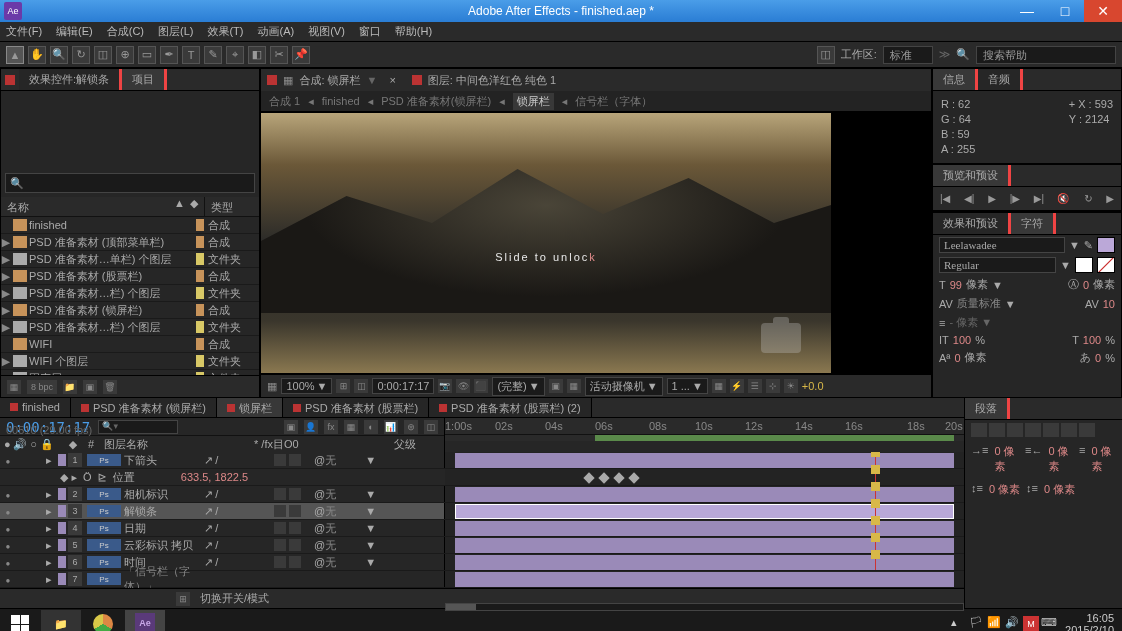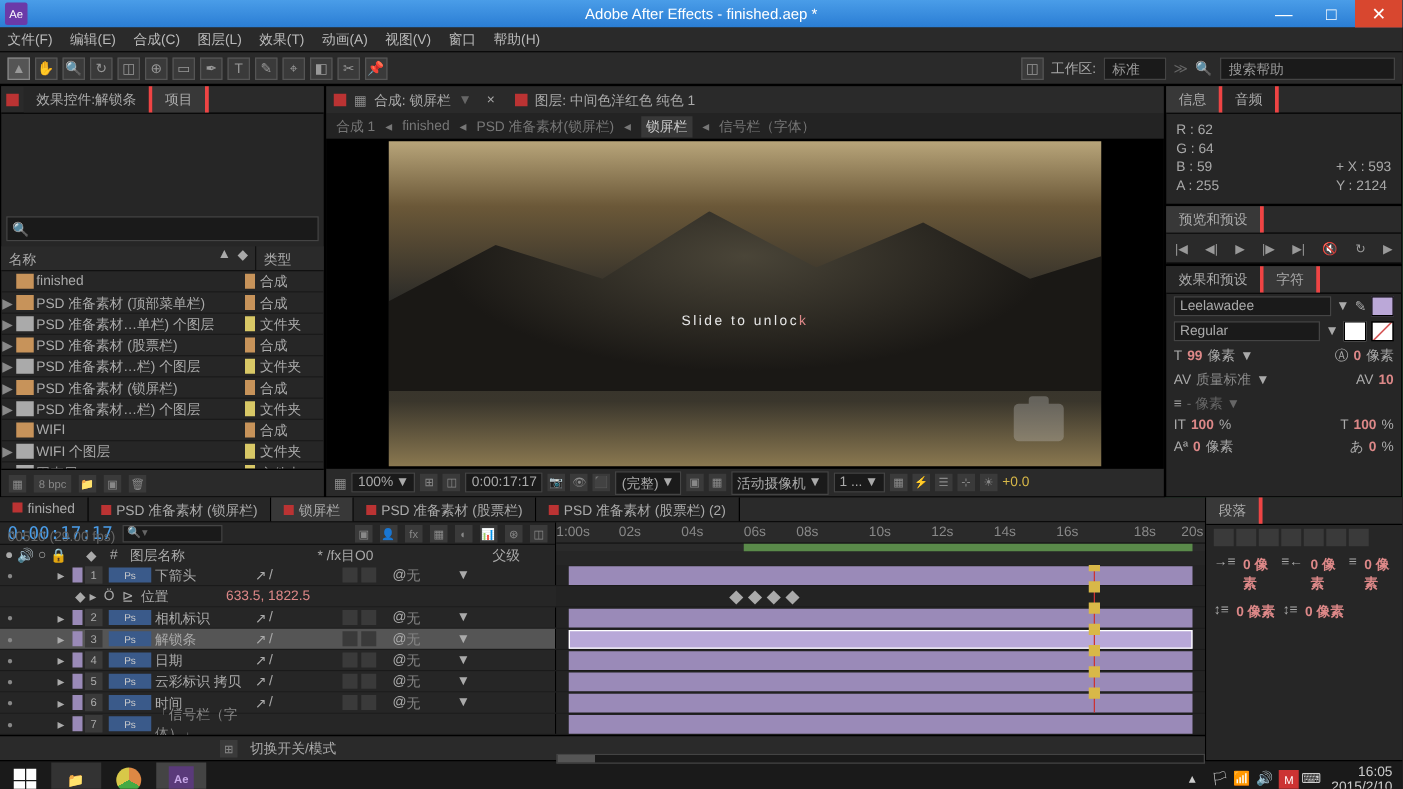--- a/index.html
+++ b/index.html
@@ -42,39 +42,39 @@
 .label-bar { width:8px; height:12px; margin-left:4px;}
 .lbl-yellow{ background:#d8c866;}
 .lbl-orange{ background:#c7935a;}
 .proj-footer { height:22px; background:#2a2a2a; border-top:1px solid #000; display:flex; align-items:center; gap:6px; padding:0 6px; margin-top:auto;}
 .small-ic{ width:14px;height:14px;background:#3a3a3a;display:flex;align-items:center;justify-content:center;font-size:9px;color:#888;}
 
 .center-col { flex:1; display:flex; flex-direction:column; background:#1a1a1a;}
 .comp-header { height:22px; background:#2a2a2a; display:flex; align-items:center; gap:6px; padding:0 6px; font-size:10px;}
 .red-sq { width:10px; height:10px; background:#b33;}
 .comp-header2 { height:20px; background:#232323; display:flex; align-items:center; gap:8px; padding:0 8px; font-size:10px; color:#777;}
-.viewer { flex:1; background:#000; display:flex; align-items:center; justify-content:center; position:relative;}
+.viewer { flex:1; background:#000; display:flex; align-items:center; justify-content:flex-start; position:relative;}
 .viewer-img { width:570px; height:260px; background:linear-gradient(180deg,#b8a57a 0%,#6b5838 20%,#2a2a28 50%,#3a362c 80%,#8a7850 100%); position:relative; overflow:hidden;}
 .mountain { position:absolute; top:20px; left:0; right:0; height:180px; background:radial-gradient(ellipse at 50% 40%,#4a4538 0%,#1a1815 60%); clip-path:polygon(0 60%,15% 35%,30% 50%,45% 20%,60% 45%,75% 25%,90% 50%,100% 40%,100% 100%,0 100%);}
 .viewer-text { position:absolute; top:100px; left:0; right:0; text-align:center; color:#e8e8e8; font-size:52px; font-weight:300; letter-spacing:2px;}
 .viewer-text .k{ color:#d88;}
 .cam-icon { position:absolute; bottom:20px; right:30px; width:40px; height:30px; background:#ccc; opacity:0.3; border-radius:4px;}
 .cam-icon::before{content:'';position:absolute;top:-6px;left:12px;width:16px;height:8px;background:#ccc;border-radius:3px 3px 0 0;}
 .viewer-footer { height:22px; background:#2a2a2a; display:flex; align-items:center; gap:4px; padding:0 6px; font-size:10px;}
 .vf-drop { background:#1a1a1a; border:1px solid #444; padding:1px 4px; color:#aaa; display:flex;align-items:center;gap:2px;}
 
 .right-col { width:190px; display:flex; flex-direction:column; background:#22c55e;}
 .info-panel { border-bottom:1px solid #000;}
-.info-body { padding:6px 8px; display:flex; justify-content:space-between; font-size:10px; line-height:15px;align-items:flex-end;}
+.info-body { padding:6px 8px; display:flex; justify-content:space-between; font-size:10px; line-height:15px;}
 .prev-controls { height:24px; background:#2a2a2a; display:flex; align-items:center; justify-content:space-around; border-bottom:1px solid #000;}
 .prev-btn { color:#999; font-size:10px;}
 .char-panel { border-bottom:1px solid #000;}
 .char-row { display:flex; align-items:center; gap:4px; padding:2px 6px; font-size:10px;}
-.char-drop { background:#1a1a1a; border:1px solid #444; padding:1px 4px; flex:1; color:#aaa;}
-.char-num { color:#d88;font-weight:bold;}
+.char-drop { background:#1a1a1a; border:1px solid #444; padding:1px 4px; flex:1; color:#aaa;font-family:Liberation Serif, serif;}
+.char-num { color:#d88;}
 .color-sw { width:18px; height:16px; background:#bba8d8; border:1px solid #000;}
 .color-sw2 { width:18px; height:16px; background:#fff; border:1px solid #000;}
 .red-stroke{ width:18px; height:16px; background:linear-gradient(135deg,#fff 45%,#c33 50%,#fff 55%); border:1px solid #000;}
 
 .timeline-area { height:210px; background:#262626; display:flex;}
 .tl-left { width:965px; display:flex; flex-direction:column; border-right:1px solid #000;}
 .tl-tabs { height:20px; background:#2a2a2a; display:flex; border-bottom:1px solid #000;}
 .tl-tab { padding:3px 10px; font-size:10px; background:#262626; border-right:1px solid #000;}
 .tl-tab.active { background:#383838;}
 .red-sq-s { width:8px; height:8px; background:#b33; margin-right:4px; display:inline-block;}
@@ -467,21 +467,21 @@
           <div style="width:50px">父级</div>
         </div>
         <div style="position:absolute;margin-top:6px;font-size:11px;color:#666;padding-left:6px">00510 (29.00 fps)</div>
       </div>
       <div class="tl-header-right">
         <div class="tl-ruler" id="tl-ruler">
             <span class="tl-tick" style="left: 0px;">1:00s</span>
             <span class="tl-tick" style="left: 50px;">02s</span>
             <span class="tl-tick" style="left: 100px;">04s</span>
             <span class="tl-tick" style="left: 150px;">06s</span>
-            <span class="tl-tick" style="left: 192px;">08s</span>
+            <span class="tl-tick" style="left: 204px;">08s</span>
             <span class="tl-tick" style="left: 250px;">10s</span>
             <span class="tl-tick" style="left: 300px;">12s</span>
             <span class="tl-tick" style="left: 350px;">14s</span>
             <span class="tl-tick" style="left: 400px;">16s</span>
             <span class="tl-tick" style="left: 462px;">18s</span>
             <span class="tl-tick" style="left: 500px;">20s</span>
           </div>
         <div class="tl-workarea">
             <div class="tl-wa-bar"></div>
           </div>

